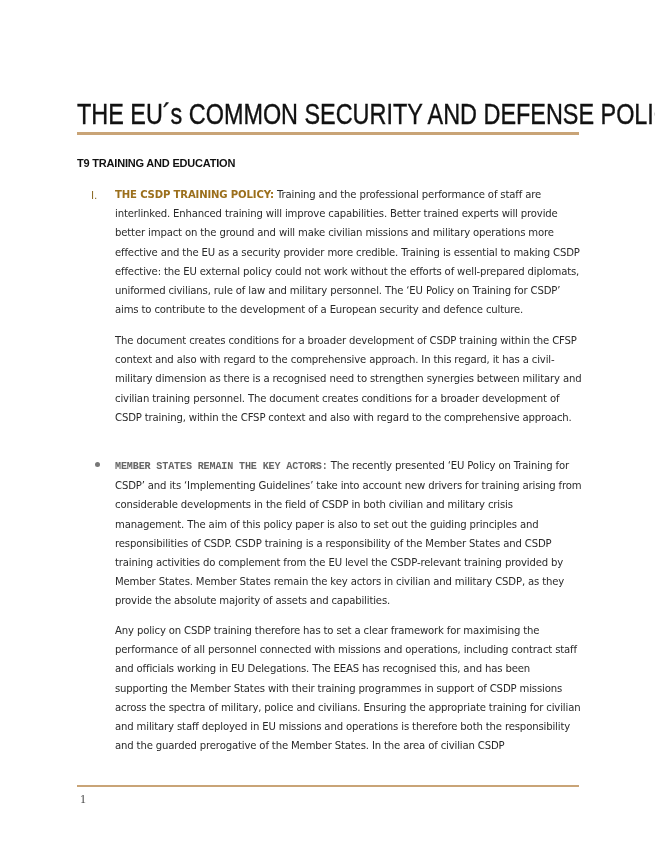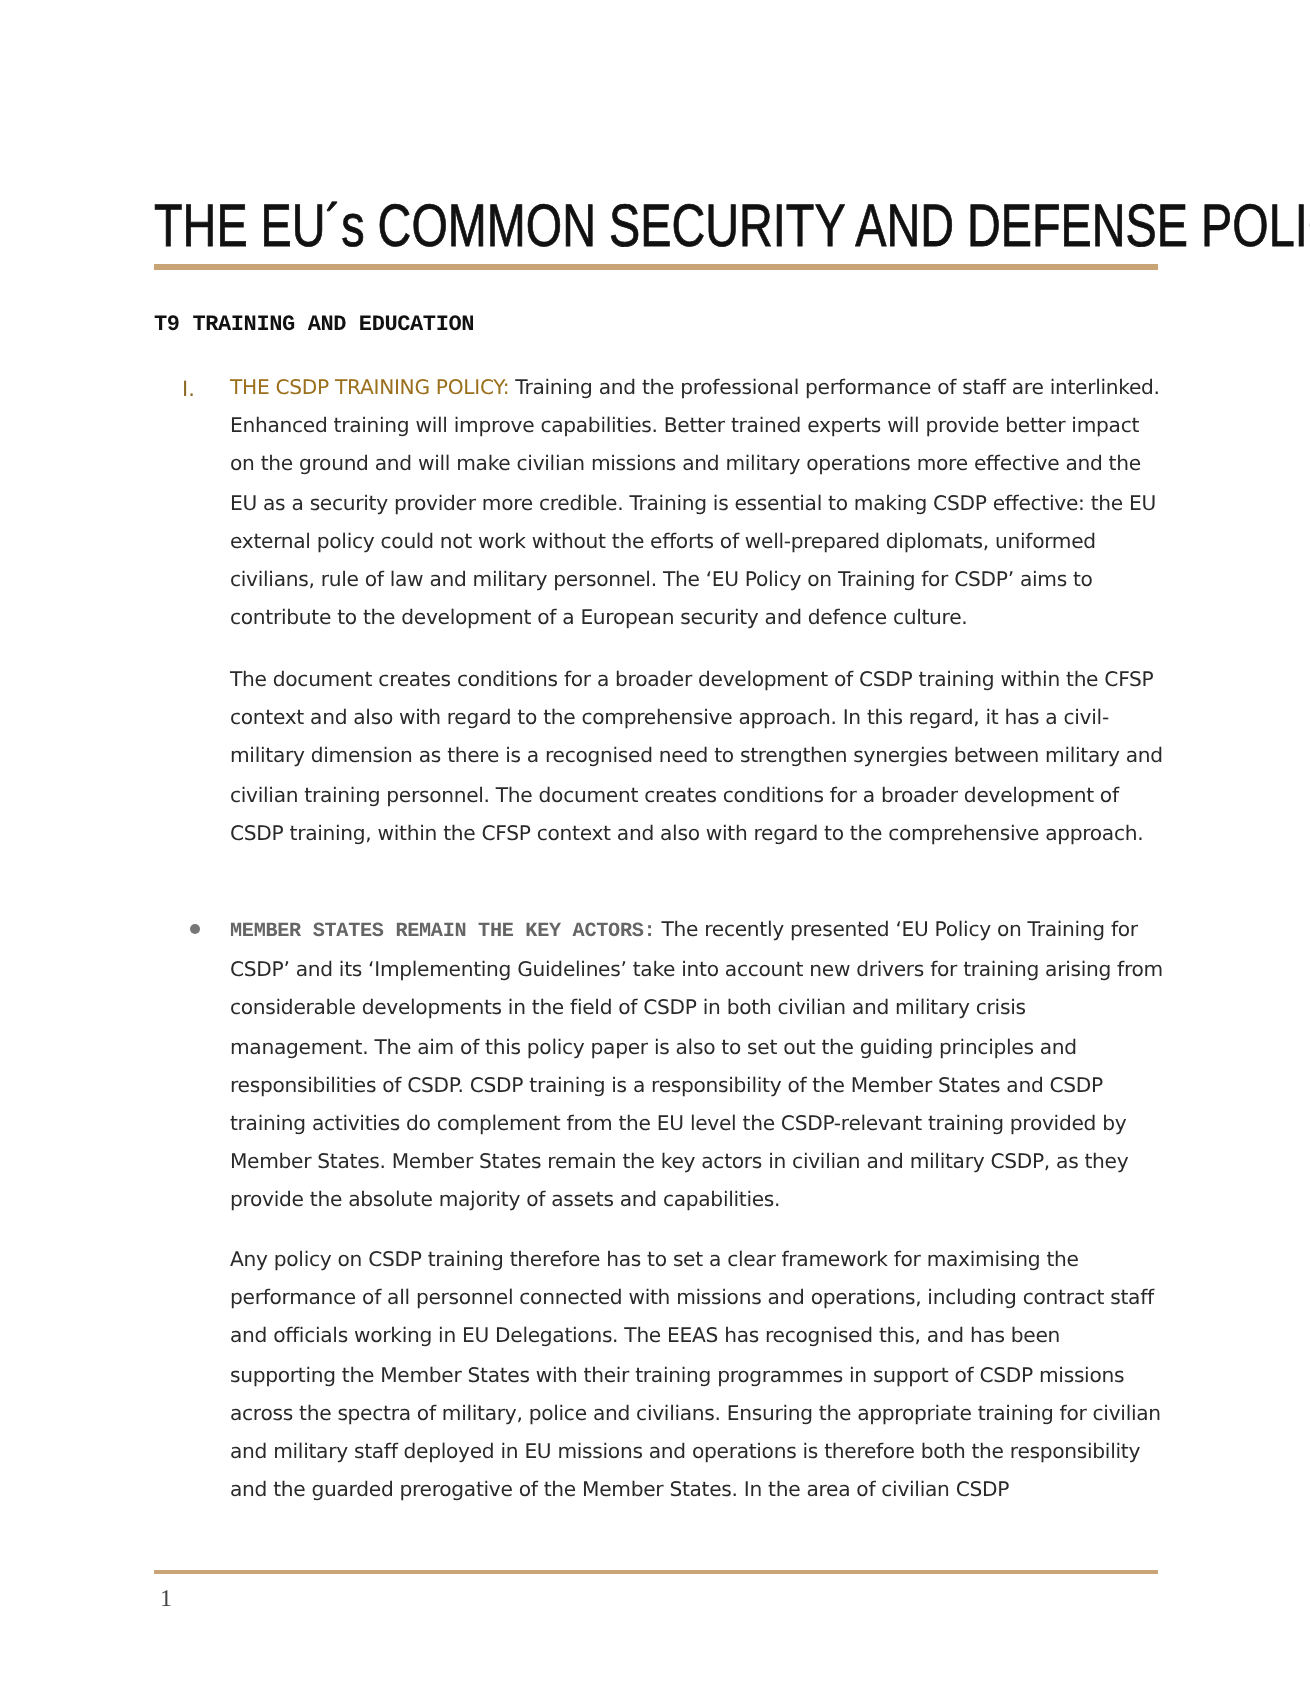--- a/index.html
+++ b/index.html
@@ -10,32 +10,32 @@
       font-family: "Liberation Sans", sans-serif; font-size: 30px; font-weight: normal;
       letter-spacing: 0px; color: #111; white-space: nowrap;
       transform: scaleX(0.78); transform-origin: left top; line-height: 40px;
       -webkit-text-stroke: 0.4px #111;
     }
     .rule { position: absolute; left: 77px; width: 502px; height: 3px; background: #c9a477; }
     .rule.top { top: 132px; }
     .rule.bottom { top: 785px; height: 2px; }
     .section-heading {
       position: absolute; left: 77px; top: 157px;
-      font-family: Liberation Mono, monospace; font-size: 11px; font-weight: bold; color: #111;
+      font-family: Liberation Sans, sans-serif; font-size: 11px; font-weight: bold; color: #111;
       letter-spacing: -0.2px;
     }
     .para {
       position: absolute; left: 115px; width: 468px;
       font-size: 10.1px; line-height: 19.2px; color: #2a2a2a; letter-spacing: -0.15px;
       text-align: left;
     }
     .marker { position: absolute; font-size: 10.5px; color: #8c6a26; }
     .bullet { position: absolute; left: 95px; top: 462px; width: 5px; height: 5px;
               border-radius: 50%; background: #777; }
-    .lead-gold { color: #9b6f1c; font-weight: normal; }
+    .lead-gold { color: #9b6f1c; font-weight: bold; }
     .lead-grey { color: #666; font-weight: bold; font-family: Liberation Mono, monospace; }
     .page-number { position: absolute; left: 80px; top: 792px; font-family: "Liberation Serif", serif;
                    font-size: 12px; color: #444; }
   </style>
 </head>
 <body>
 
 <div>
   <h1 class="page-title">THE EU´s COMMON SECURITY AND DEFENSE POLICY</h1>
   <div class="rule top"></div>

